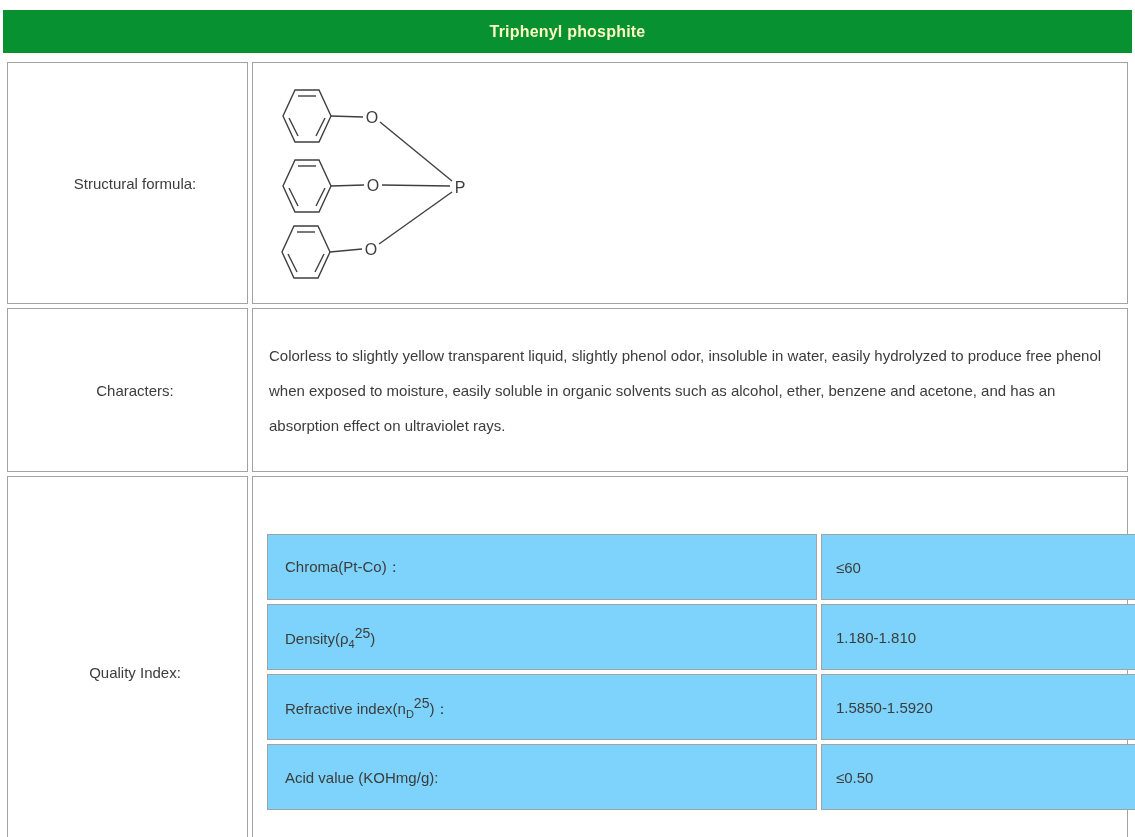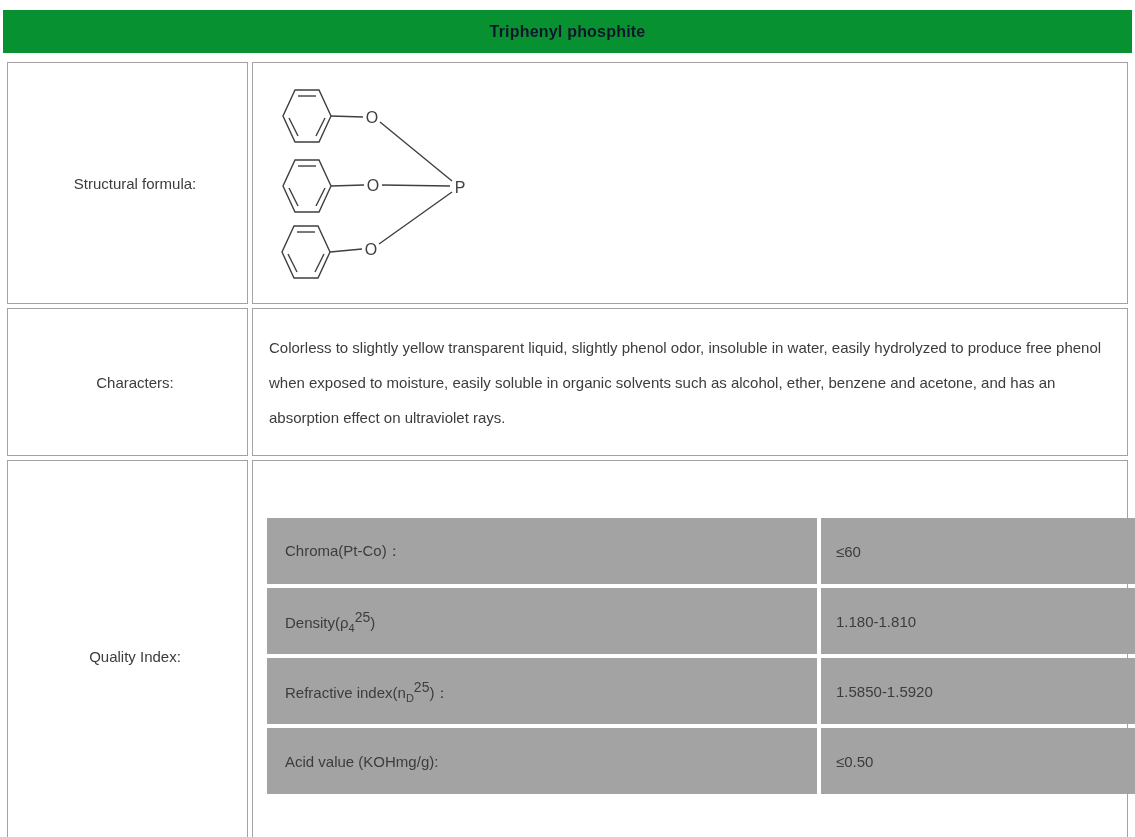--- a/index.html
+++ b/index.html
@@ -14,21 +14,21 @@
     color:var(--text);
   }
   .page{padding:10px 3px 0 3px;}
   .title-bar{
     height:43px;
     background:var(--accent);
     display:flex;align-items:center;justify-content:center;
     margin-bottom:5px;
   }
   .title-bar .title{
-    color:#0f172a;font-size:16px;font-weight:bold;letter-spacing:0.2px;
+    color:#fef9c3;font-size:16px;font-weight:bold;letter-spacing:0.2px;
   }
   table.outer{
     width:100%;
     border-collapse:separate;
     border-spacing:4px;
     table-layout:fixed;
   }
   table.outer td{
     border:1px solid var(--border);
     background:#ffffff;
@@ -37,39 +37,39 @@
   }
   td.label-cell{
     width:222px;
     text-align:center;
     font-size:15px;
     padding-left:16px;
   }
   td.struct-cell{height:232px;vertical-align:middle;padding:4px 0 4px 8px;}
   td.chars-cell{
     height:126px;
-    padding:10px 16px;
+    padding:18px 16px;
     line-height:35px;
     font-size:15px;
   }
   td.quality-cell{height:388px;}
 
   table.inner{
     border-collapse:separate;
     border-spacing:4px;
     margin-left:9px;
     width:878px;
     table-layout:fixed;
   }
   table.inner td{
     border:1px solid var(--border);
     height:62px;
     vertical-align:middle;
     font-size:15px;
-    background:#a3a3a3;
+    background:#7dd3fc;
     margin-left:17px;
   }
   td.q-label{width:530px;padding-left:17px;}
   td.q-value{padding-left:14px;}
   td.q-label sub{font-size:11px;}
   td.q-value{width:auto;}
   td.q-label sup{font-size:14px;vertical-align:super;}
 
   .struct-svg{display:block;}
   .struct-svg path, .struct-svg line{stroke:#3f3f3f;stroke-width:1.4;fill:none;}

